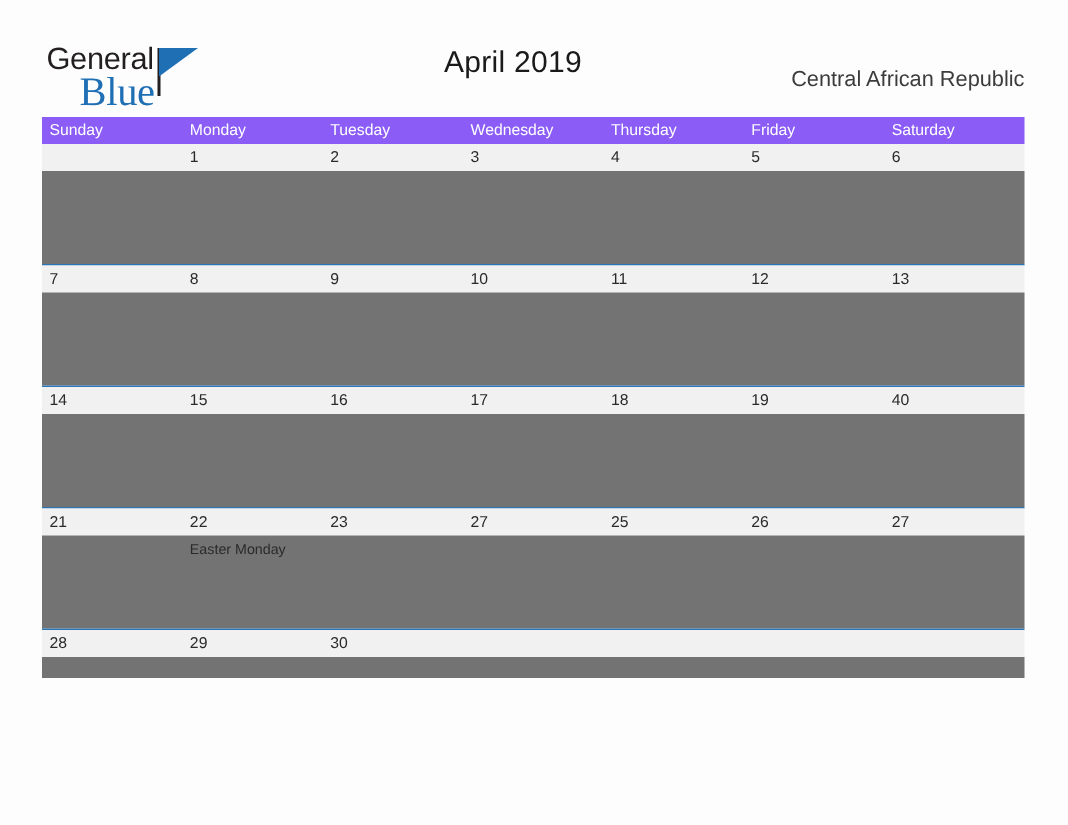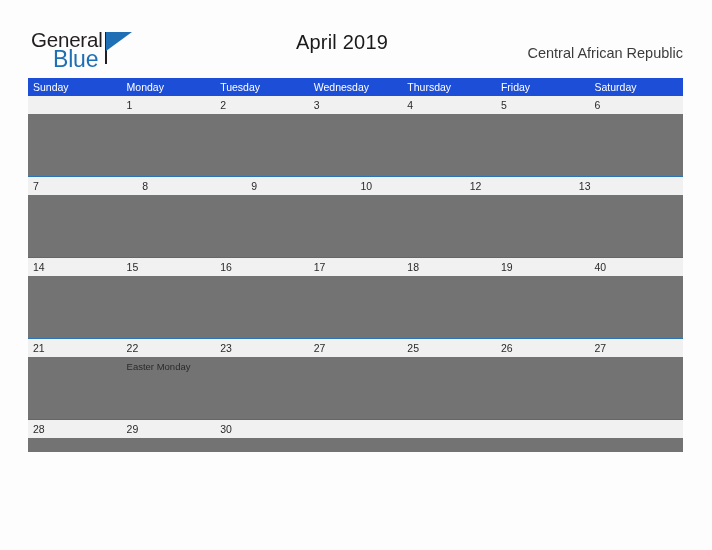--- a/index.html
+++ b/index.html
@@ -46,24 +46,24 @@
     top: 0;
     font-size: 20.5px;
     letter-spacing: -0.2px;
     color: #231f20;
     font-family: "Liberation Sans", sans-serif;
   }
   .logo-blue {
     position: absolute;
     left: 22px;
     top: 18px;
-    font-size: 23px;
+    font-size: 27px;
     letter-spacing: -0.2px;
     color: #1f6fb5;
-    font-family: Liberation Sans, sans-serif;
+    font-family: Liberation Serif, serif;
   }
   .logo-triangle {
     position: absolute;
     left: 75px;
     top: 2px;
     width: 0;
     height: 0;
     border-left: 26px solid #1f6fb5;
     border-bottom: 19px solid transparent;
   }
@@ -105,21 +105,21 @@
     position: absolute;
     left: 28px;
     top: 78px;
     width: 655px;
   }
 
   .weekday-row {
     display: flex;
     width: 100%;
     height: 18px;
-    background: #1d4ed8;
+    background: #8b5cf6;
   }
   .weekday-cell {
     flex: 1 1 0;
     font-size: 10.5px;
     color: #ffffff;
     line-height: 18px;
     padding-left: 5px;
     font-family: "Liberation Sans", sans-serif;
     white-space: nowrap;
     overflow: hidden;
@@ -216,20 +216,21 @@
         <div class="event-cell"></div>
       </div>
     </div>
 
     <div class="week-row">
       <div class="day-band">
         <div class="day-num">7</div>
         <div class="day-num">8</div>
         <div class="day-num">9</div>
         <div class="day-num">10</div>
+        <div class="day-num">11</div>
         <div class="day-num">12</div>
         <div class="day-num">13</div>
       </div>
       <div class="event-band" style="height:62px">
         <div class="event-cell"></div>
         <div class="event-cell"></div>
         <div class="event-cell"></div>
         <div class="event-cell"></div>
         <div class="event-cell"></div>
         <div class="event-cell"></div>

